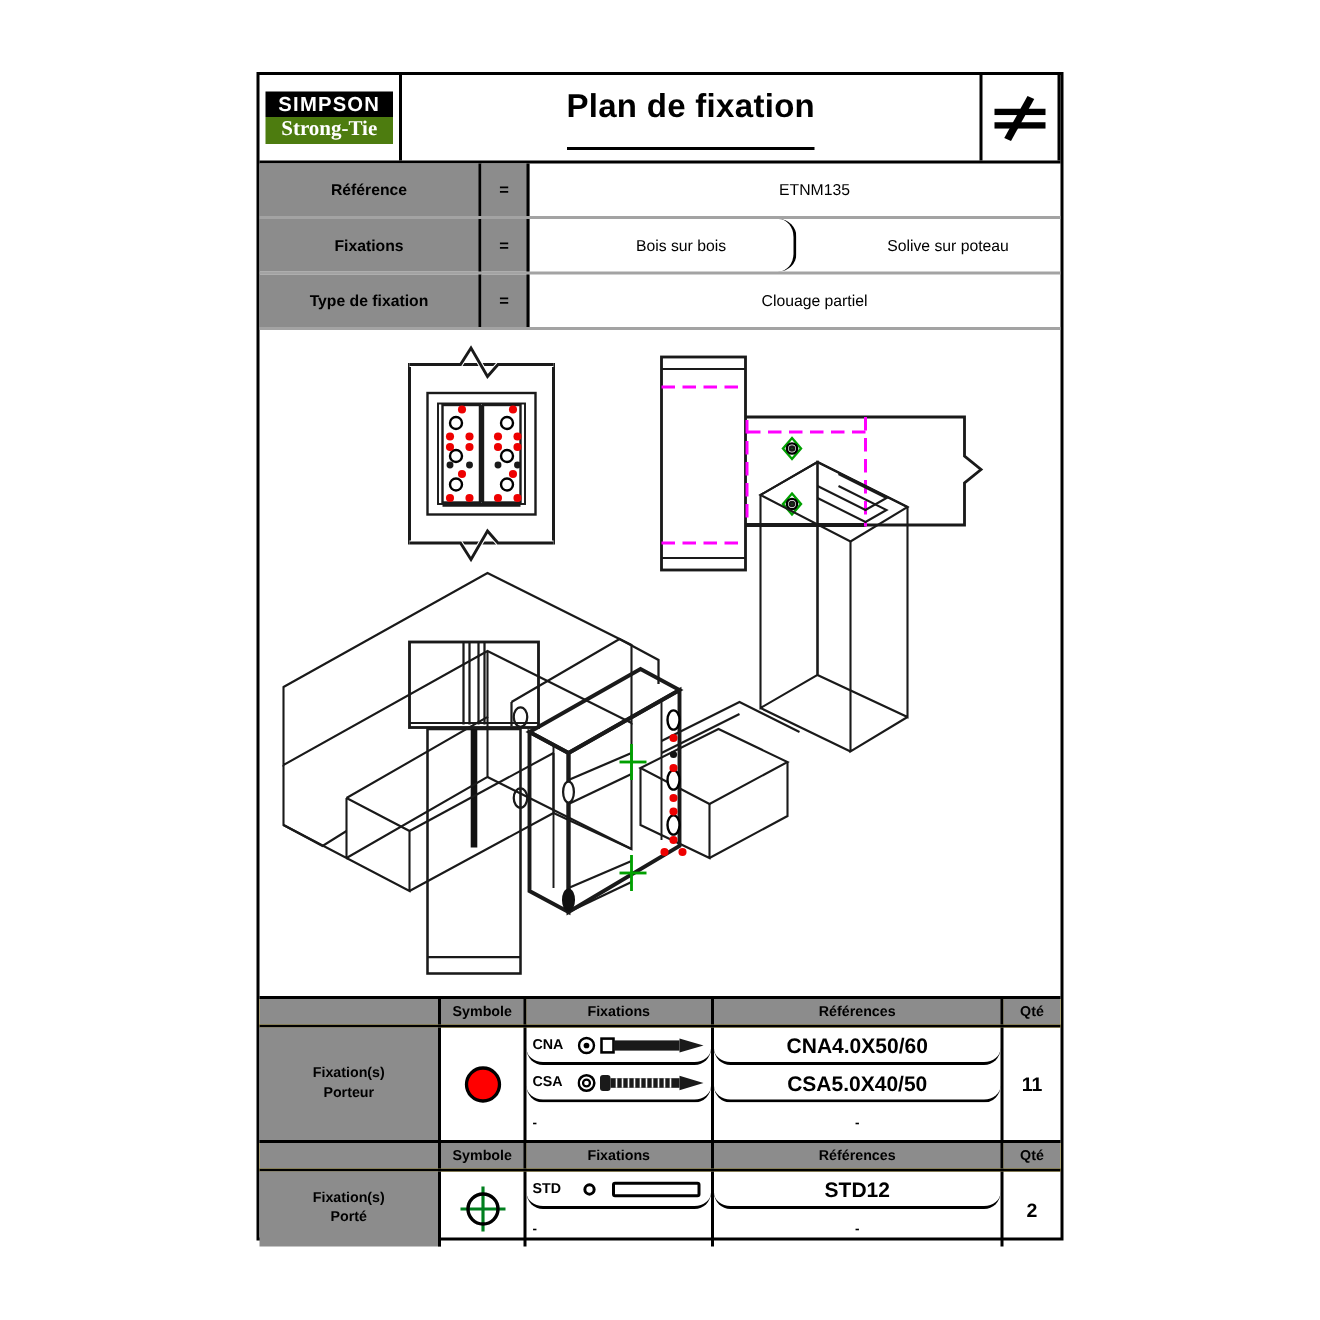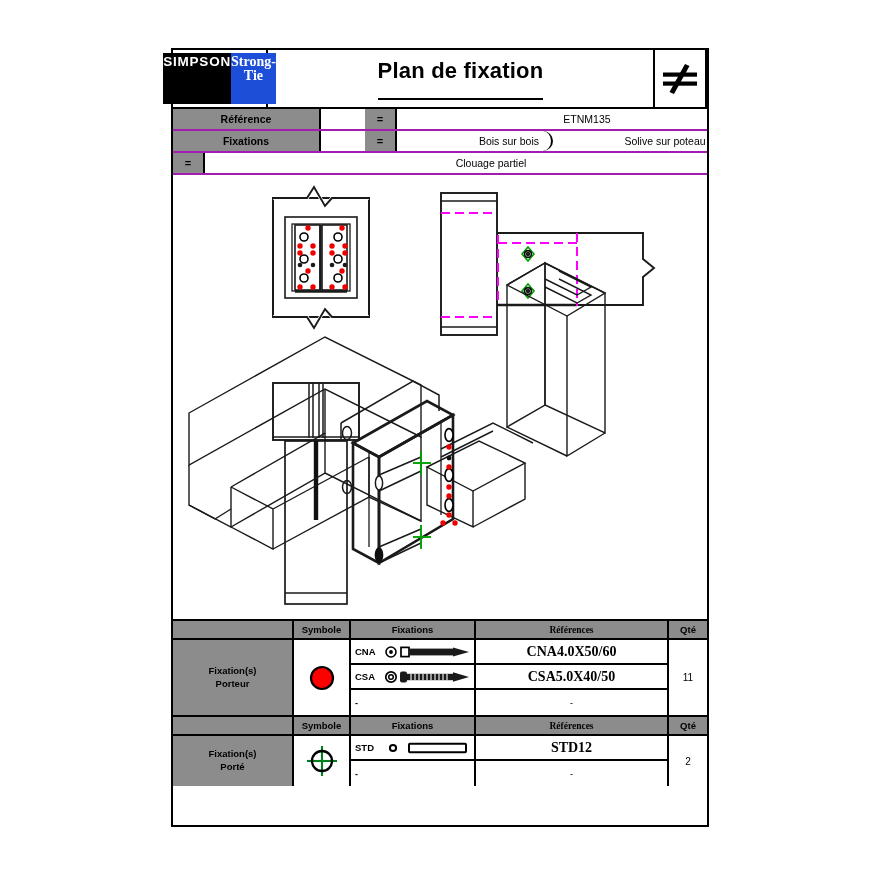--- a/index.html
+++ b/index.html
@@ -5,57 +5,57 @@
   html,body{margin:0;padding:0;background:#ffffff;}
   body{width:880px;height:880px;overflow:hidden;font-family:"Liberation Sans",sans-serif;}
 
   #sheet{
     position:absolute;left:171px;top:48px;width:538px;height:779px;
     background:#ffffff;border:2px solid #000;box-sizing:border-box;
   }
 
   
   .titleblock{display:flex;height:59px;border-bottom:2px solid #000;box-sizing:border-box;}
-  .logo-cell{width:95px;border-right:2px solid #000;box-sizing:border-box;display:flex;flex-direction:row;justify-content:center;padding:3px 4px;}
+  .logo-cell{width:95px;border-right:2px solid #000;box-sizing:border-box;display:flex;flex-direction:column;justify-content:center;padding:3px 4px;}
   .logo-simpson{background:#000;color:#fff;font-weight:bold;font-size:13.5px;letter-spacing:.8px;text-align:center;padding:2px 0 2px 0;line-height:1;}
-  .logo-strongtie{background:#1d4ed8;color:#ffffff;font-family:"Liberation Serif",serif;font-weight:bold;font-size:14px;text-align:center;padding:2px 0 2px 0;line-height:1;}
+  .logo-strongtie{background:#4d7c0f;color:#ffffff;font-family:"Liberation Serif",serif;font-weight:bold;font-size:14px;text-align:center;padding:2px 0 2px 0;line-height:1;}
   .title-cell{flex:1;border-right:2px solid #000;box-sizing:border-box;display:flex;align-items:center;justify-content:center;}
   .title-cell span{font-size:22px;font-weight:600;letter-spacing:.2px;border-bottom:2.5px solid #000;padding-bottom:14px;}
   .sym-cell{width:52px;border-right:2px solid #000;box-sizing:border-box;display:flex;align-items:center;justify-content:center;}
   .rev-cell{width:112px;display:flex;flex-direction:column;box-sizing:border-box;}
   .rev-row{display:flex;flex:1;border-bottom:1.6px solid #000;box-sizing:border-box;}
   .rev-row:last-child{border-bottom:none;}
   .rev-lbl{width:47px;border-right:1.6px solid #000;box-sizing:border-box;display:flex;align-items:center;justify-content:center;font-size:7.4px;font-weight:bold;}
   .rev-val{flex:1;display:flex;align-items:center;justify-content:center;font-size:8.4px;font-weight:bold;}
   .rev-val.small{font-size:7px;letter-spacing:-.1px;}
   .rev-lbl.dwg{font-size:6.6px;}
 
   
-  .inforow{display:flex;height:22px;border-bottom:2px solid #a21caf;box-sizing:border-box;gap:44px;}
+  .inforow{display:flex;height:37px;border-bottom:2px solid #a3a3a3;box-sizing:border-box;}
   .inforow .lab{width:148px;background:#8c8c8c;border-right:2px solid #000;box-sizing:border-box;display:flex;align-items:center;justify-content:center;font-size:10.5px;font-weight:bold;color:#000;}
   .inforow .eq{width:32px;background:#8c8c8c;border-right:2px solid #000;box-sizing:border-box;display:flex;align-items:center;justify-content:center;font-size:11px;font-weight:bold;}
   .inforow .val{flex:1;display:flex;align-items:center;justify-content:center;font-size:10.5px;box-sizing:border-box;margin-left:26px;}
   .inforow .val.half{border-right:2px solid #000;border-radius:12px;}
 
   
   .drawarea{position:relative;height:446px;border-bottom:2px solid #000;box-sizing:border-box;overflow:hidden;}
 
   
   .ftable{border-bottom:2px solid #000;box-sizing:border-box;}
   .ftable:last-child{border-bottom:none;}
   .fhead{display:flex;height:19px;background:#fde047;box-sizing:border-box;border-bottom:2px solid #000;}
   .fbody{display:flex;box-sizing:border-box;}
   .c-lab{width:121px;background:#8c8c8c;border-right:2px solid #000;box-sizing:border-box;display:flex;align-items:center;justify-content:center;text-align:center;font-size:9.5px;font-weight:bold;line-height:1.35;}
   .c-sym{width:57px;border-right:2px solid #000;box-sizing:border-box;display:flex;align-items:center;justify-content:center;}
   .c-fix{width:125px;border-right:2px solid #000;box-sizing:border-box;}
-  .c-ref{flex:1;border-right:2px solid #000;box-sizing:border-box;font-family:Liberation Serif, serif;}
-  .c-qte{width:38px;box-sizing:border-box;display:flex;align-items:center;justify-content:center;font-size:10px;font-weight:normal;}
+  .c-ref{flex:1;border-right:2px solid #000;box-sizing:border-box;}
+  .c-qte{width:38px;box-sizing:border-box;display:flex;align-items:center;justify-content:center;font-size:13px;font-weight:bold;}
   .fhead .c-lab,.fhead .c-sym,.fhead .c-fix,.fhead .c-ref,.fhead .c-qte{
     display:flex;align-items:center;justify-content:center;font-size:9.5px;font-weight:bold;background:#8c8c8c;}
-  .frow{display:flex;align-items:center;height:25px;border-bottom:2px solid #000;box-sizing:border-box;padding-left:4px;}
+  .frow{display:flex;align-items:center;height:25px;border-bottom:2px solid #000;box-sizing:border-box;padding-left:4px;border-radius:11px;}
   .frow:last-child{border-bottom:none;}
   .frow.ctr{justify-content:center;padding-left:0;}
   .fcode{font-size:9.5px;font-weight:bold;width:30px;}
   .fref{font-size:14px;font-weight:bold;}
   .dash{font-size:9px;font-weight:bold;}
 
   svg{display:block;}
 </style>
 </head>
 <body>
@@ -90,20 +90,21 @@
   </div>
 
   <div class="inforow">
     <div class="lab">Fixations</div>
     <div class="eq">=</div>
     <div class="val half">Bois sur bois</div>
     <div class="val">Solive sur poteau</div>
   </div>
 
   <div class="inforow">
+    <div class="lab">Type de fixation</div>
     <div class="eq">=</div>
     <div class="val">Clouage partiel</div>
   </div>
 
   <div class="drawarea">
     <svg width="534" height="444" viewBox="0 0 534 444">
       <g fill="none" stroke="#1a1a1a" stroke-width="1.8" stroke-linejoin="miter">
 
         <g>
 

